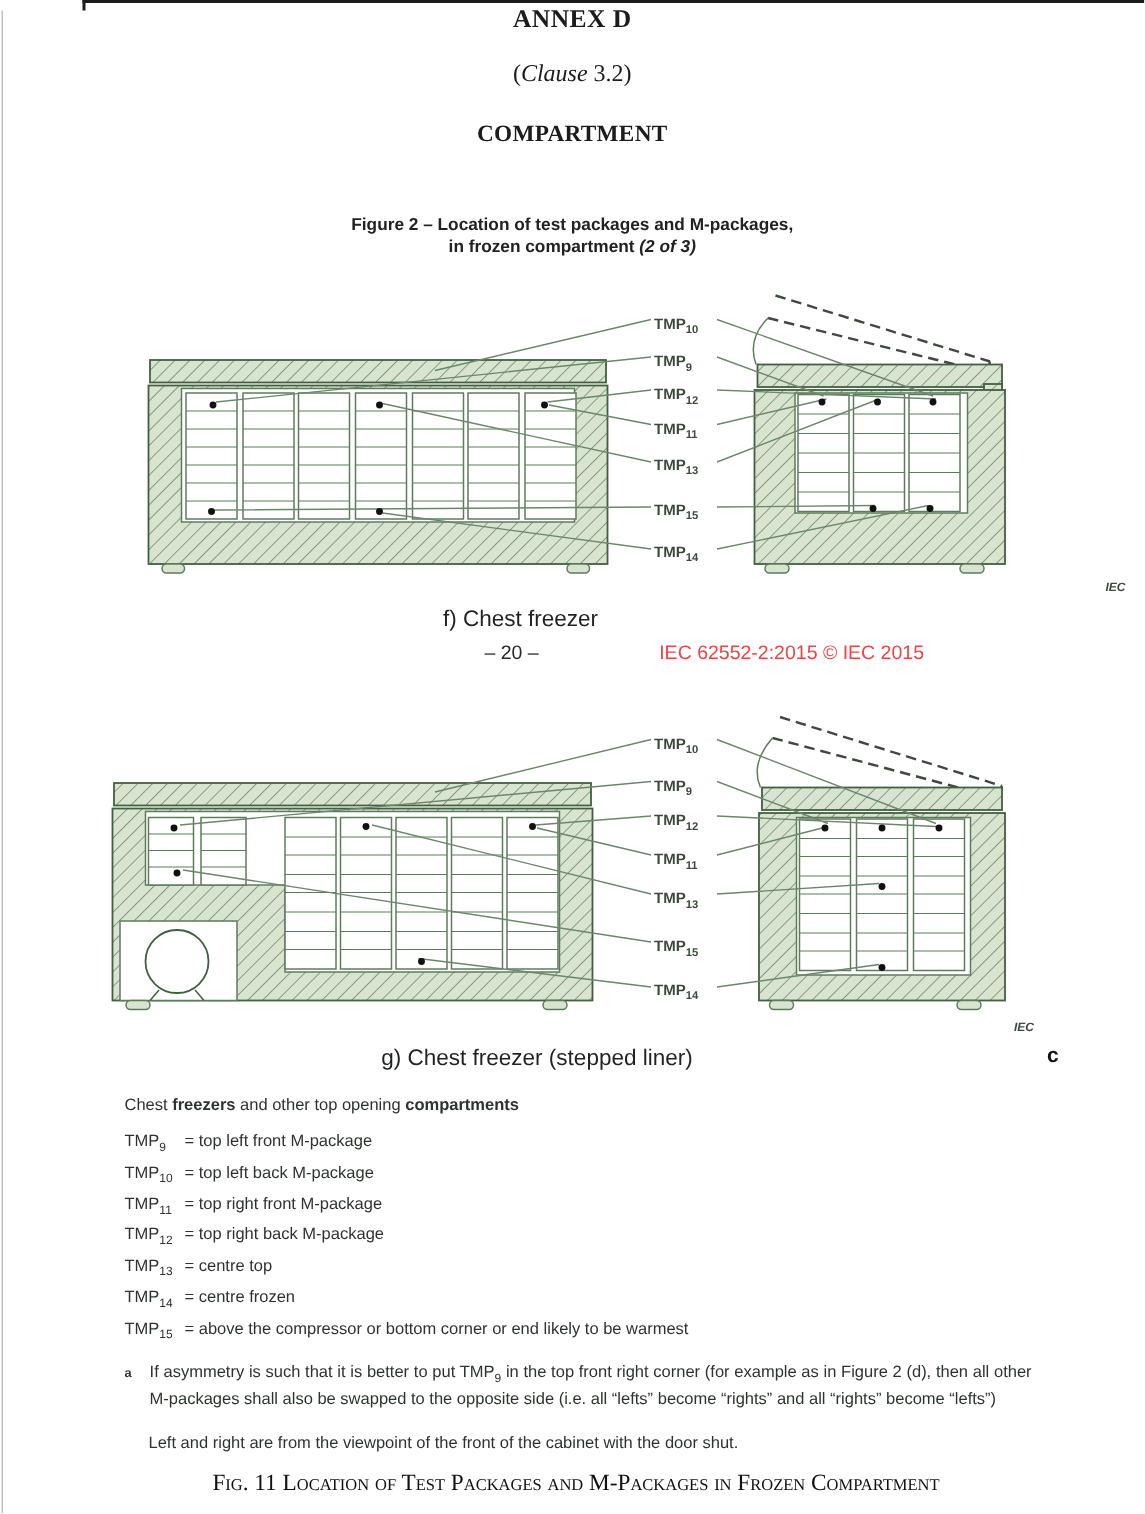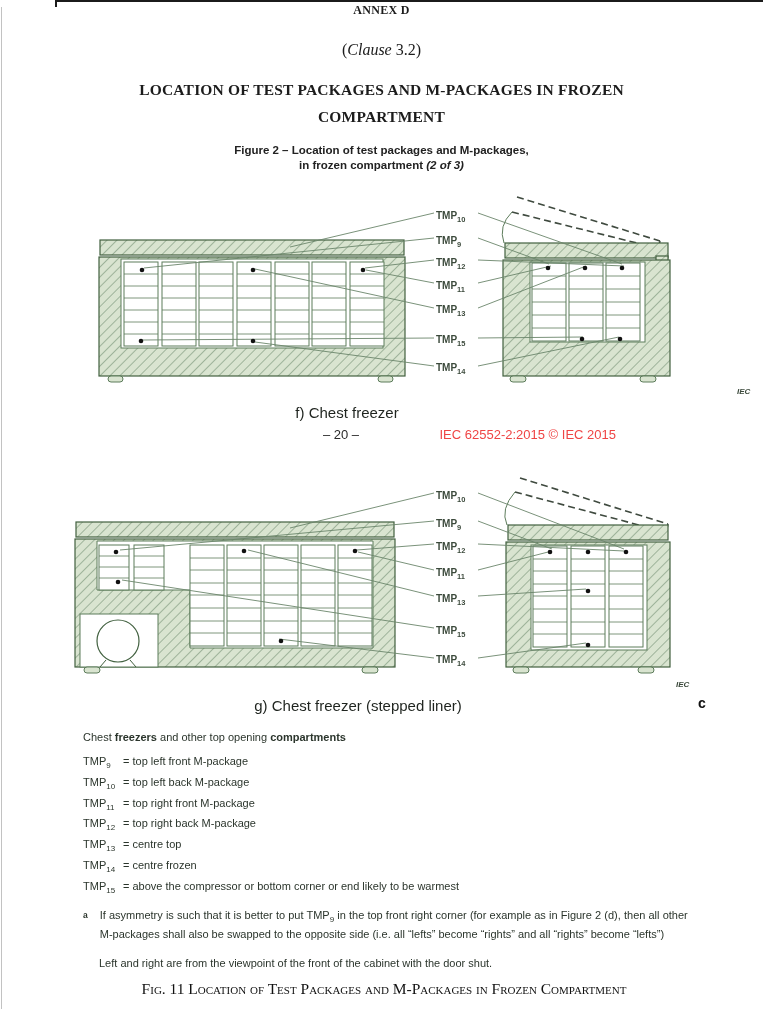--- a/index.html
+++ b/index.html
@@ -2,21 +2,21 @@
 <html><head>
 <meta charset="utf-8">
 <style>
   html,body{margin:0;padding:0;background:#ffffff;}
   .page{position:relative;width:763px;height:1009px;background:#fff;overflow:hidden;
         font-family:"Liberation Sans",sans-serif;color:#1c1c1c;}
   .serif{font-family:"Liberation Serif",serif;}
   .abs{position:absolute;}
   .center{left:0;right:0;text-align:center;}
   
-  .annex{top:3px;font-size:12px;font-weight:bold;letter-spacing:.3px;}
+  .annex{top:3px;font-size:17px;font-weight:bold;letter-spacing:.3px;}
   .clause{top:41px;font-size:16px;}
   .clause .it{font-style:italic;}
   .main-title{top:76px;font-size:15.5px;font-weight:bold;line-height:27px;letter-spacing:.2px;}
   .fig-title{top:143px;font-size:11.5px;font-weight:bold;line-height:15px;color:#222;}
   .fig-title .it{font-style:italic;}
   
   .fig-svg{position:absolute;left:0;}
   .hatch-outline{stroke:#41603f;stroke-width:1.2;}
   .thin{stroke:#5d7c5b;stroke-width:1;}
   .fig-caption{font-size:15px;font-weight:normal;color:#1f241f;}
@@ -54,21 +54,20 @@
 
 <div class="page">
 
   <div class="abs art-top"></div>
   <div class="abs art-tick"></div>
   <div class="abs art-left"></div>
 
   <div class="abs center serif annex">ANNEX D</div>
   <div class="abs center serif clause"><span>(</span><span class="it">Clause</span><span> 3.2)</span></div>
   <div class="abs center serif main-title">
-    <div>LOCATION OF TEST PACKAGES AND M-PACKAGES IN FROZEN</div>
     <div>COMPARTMENT</div>
   </div>
   <div class="abs center fig-title">
     <div>Figure 2 – Location of test packages and M-packages,</div>
     <div><span>in frozen compartment </span><span class="it">(2 of 3)</span></div>
   </div>
 
   <svg class="fig-svg" style="top:185px" width="763" height="215" viewBox="0 185 763 215">
     <defs>
       <pattern id="hatchF" patternUnits="userSpaceOnUse" width="7" height="7" patternTransform="rotate(-45)">

